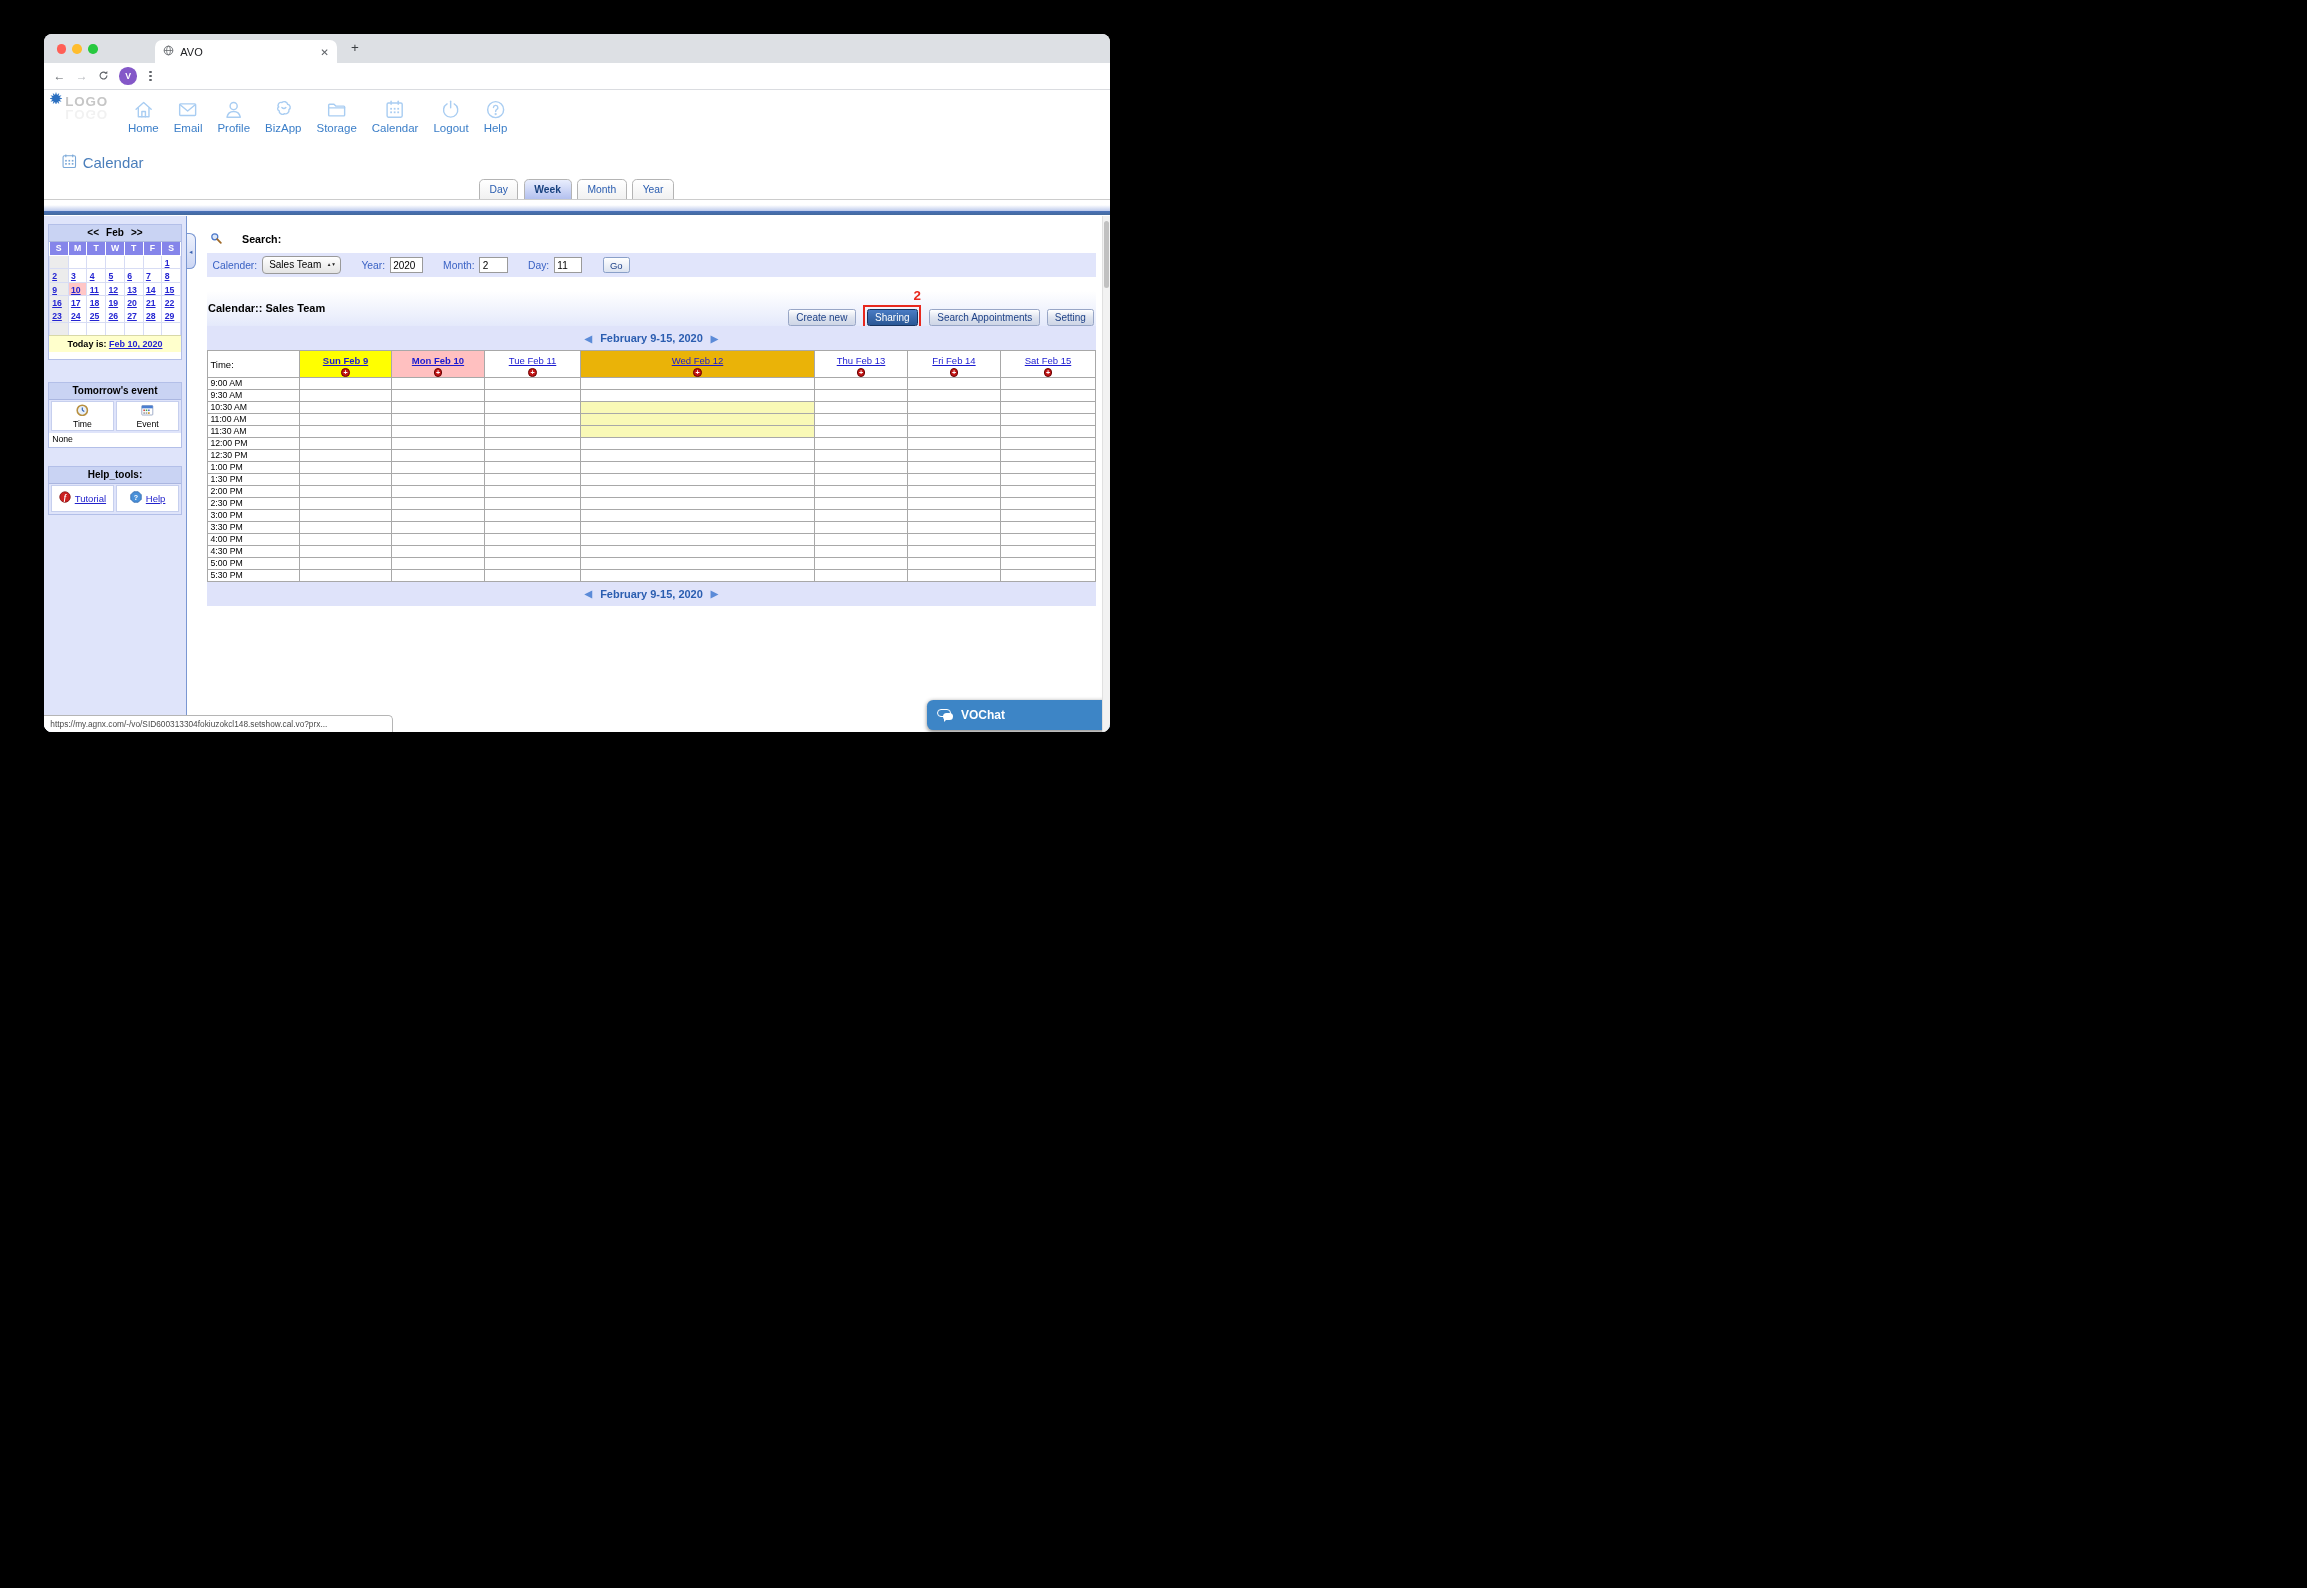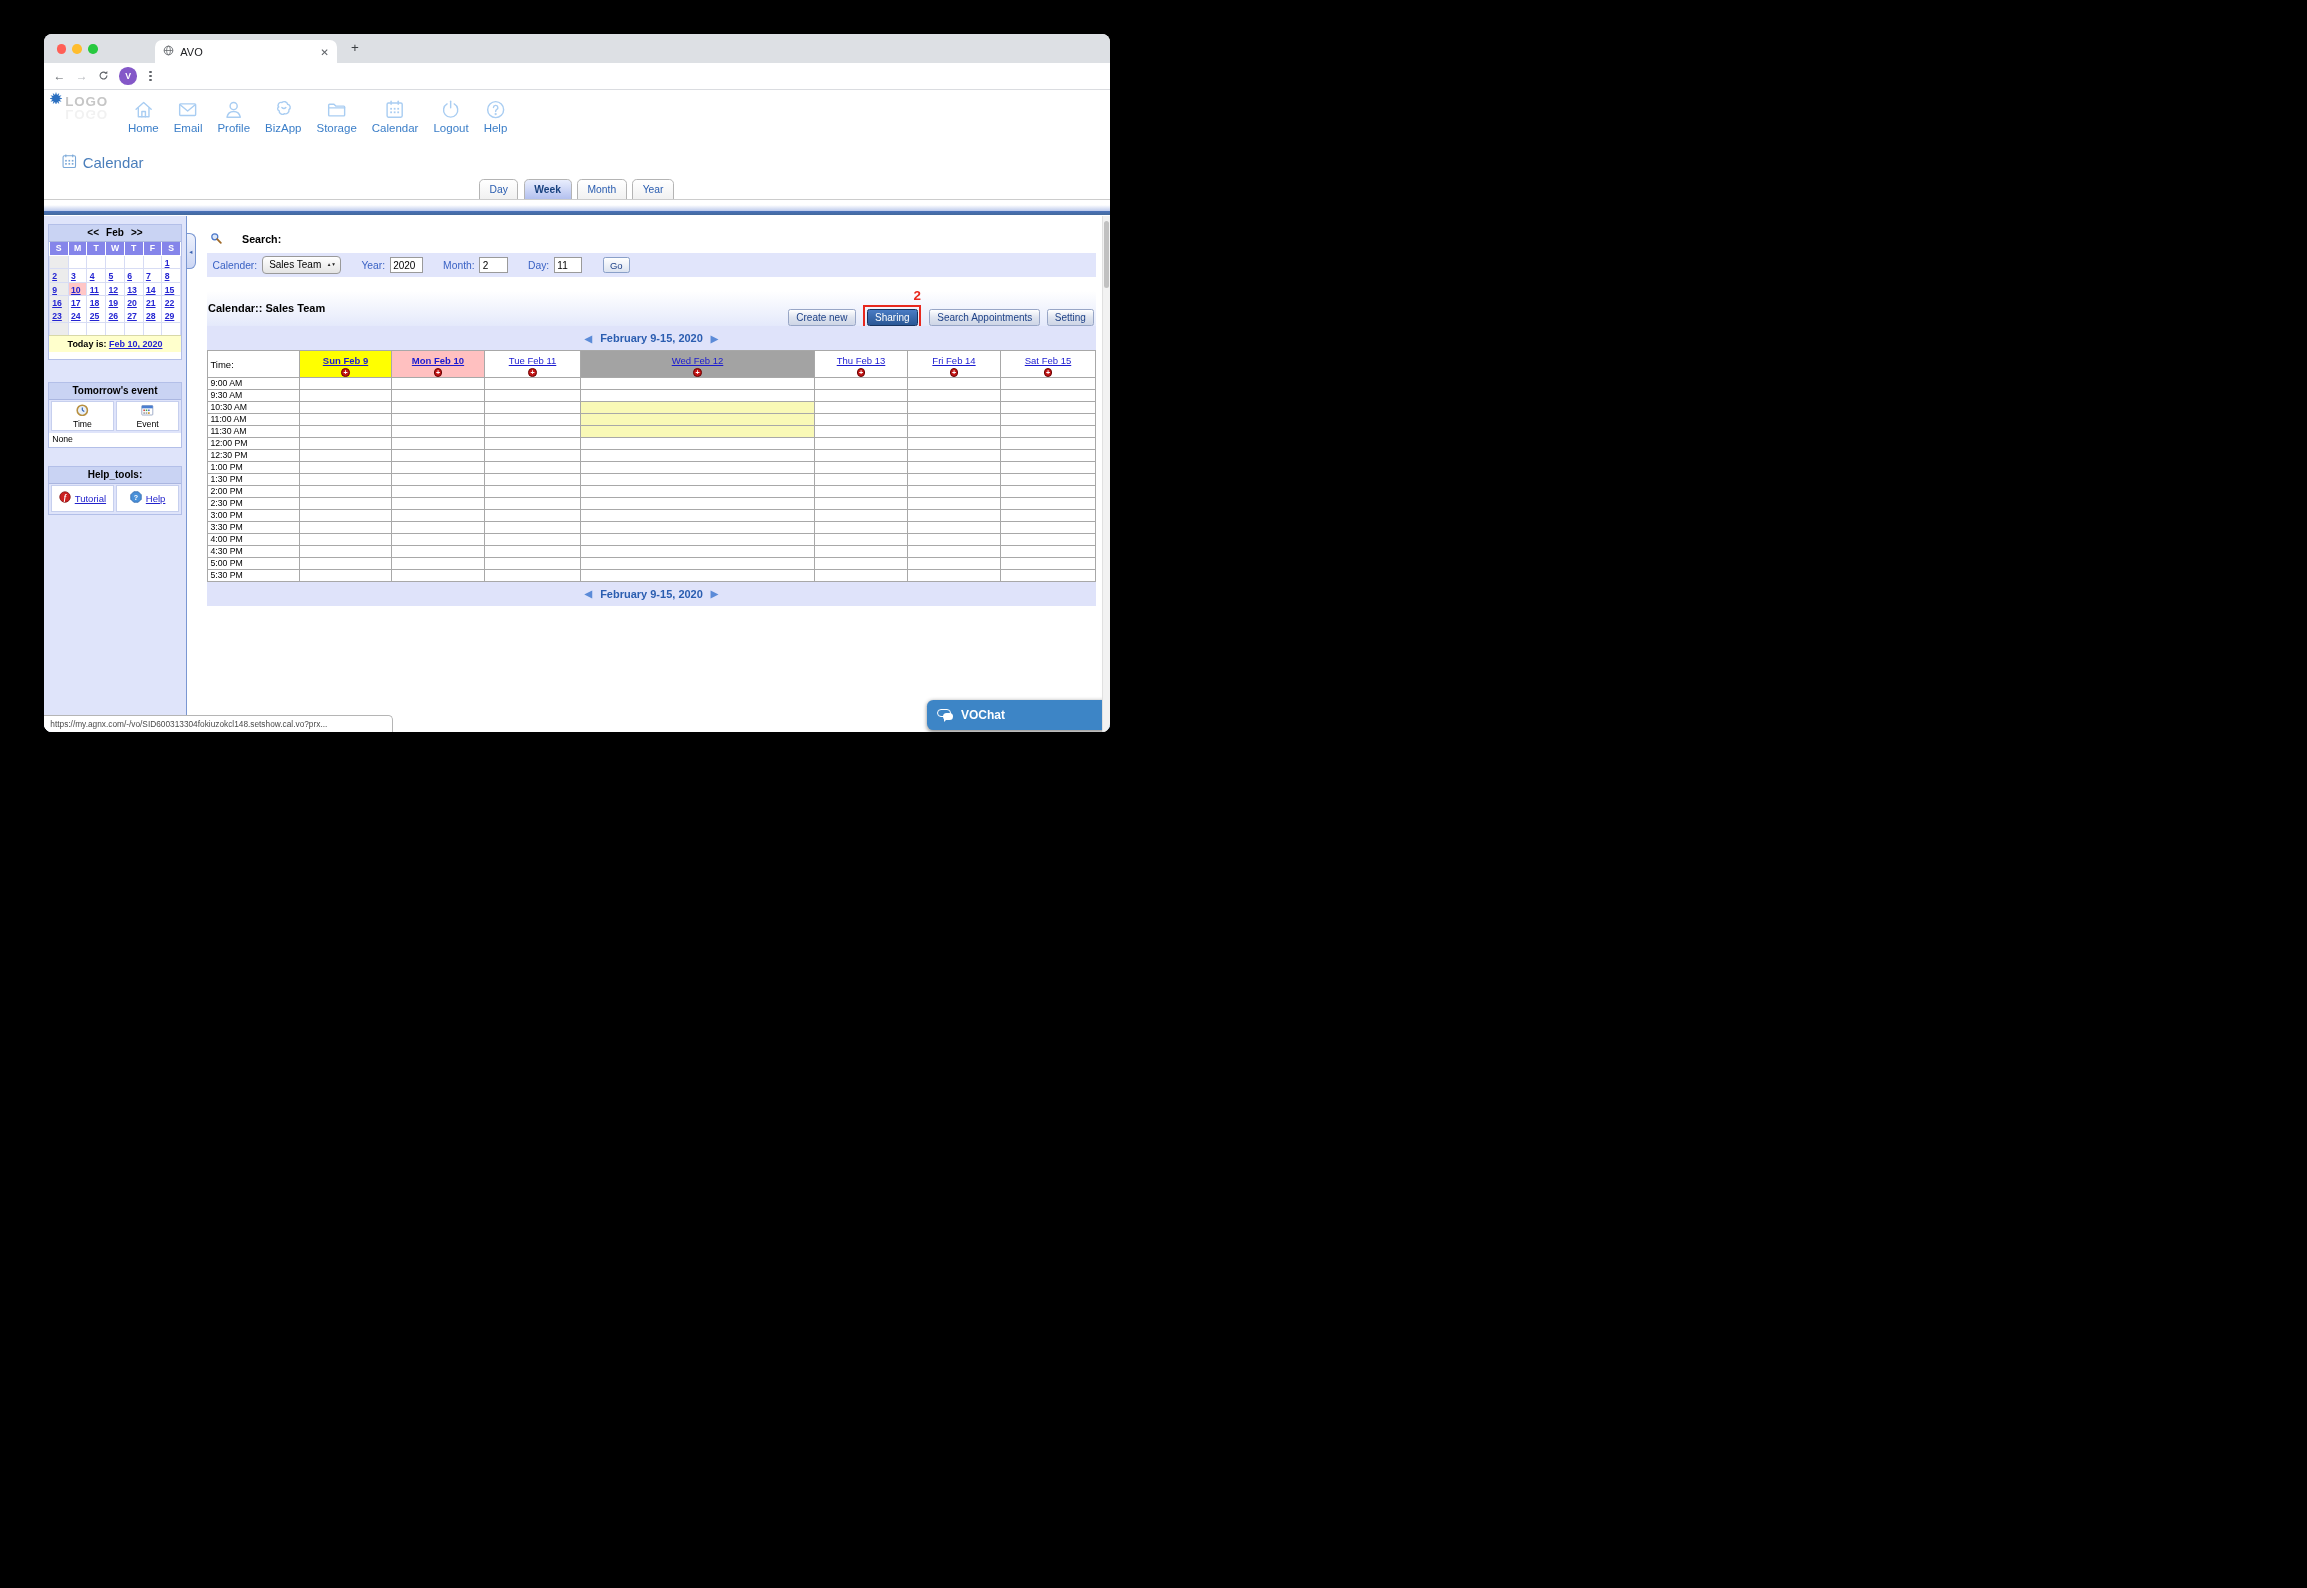--- a/index.html
+++ b/index.html
@@ -513,21 +513,21 @@
             <col style="width: 93px;">
             <col style="width: 93px;">
             <col style="width: 95px;">
           </colgroup>
           <thead>
             <tr>
               <th class="time-h">Time:</th>
               <th style="background: rgb(255, 255, 0);"><a class="day-link bold">Sun Feb 9</a><div class="addicon">+</div></th>
               <th style="background: rgb(255, 192, 192);"><a class="day-link bold">Mon Feb 10</a><div class="addicon">+</div></th>
               <th style="background: rgb(255, 255, 255);"><a class="day-link">Tue Feb 11</a><div class="addicon">+</div></th>
-              <th style="background: #a3a3a3; margin-top: 32px;"><a class="day-link">Wed Feb 12</a><div class="addicon">+</div></th>
+              <th style="background: #eab308; margin-top: 32px;"><a class="day-link">Wed Feb 12</a><div class="addicon">+</div></th>
               <th style="background: rgb(255, 255, 255);"><a class="day-link">Thu Feb 13</a><div class="addicon">+</div></th>
               <th style="background: rgb(255, 255, 255);"><a class="day-link">Fri Feb 14</a><div class="addicon">+</div></th>
               <th style="background: rgb(255, 255, 255);"><a class="day-link">Sat Feb 15</a><div class="addicon">+</div></th>
             </tr>
           </thead>
           <tbody>
             <tr>
               <td class="time-cell">9:00 AM</td>
               <td></td>
               <td></td>

